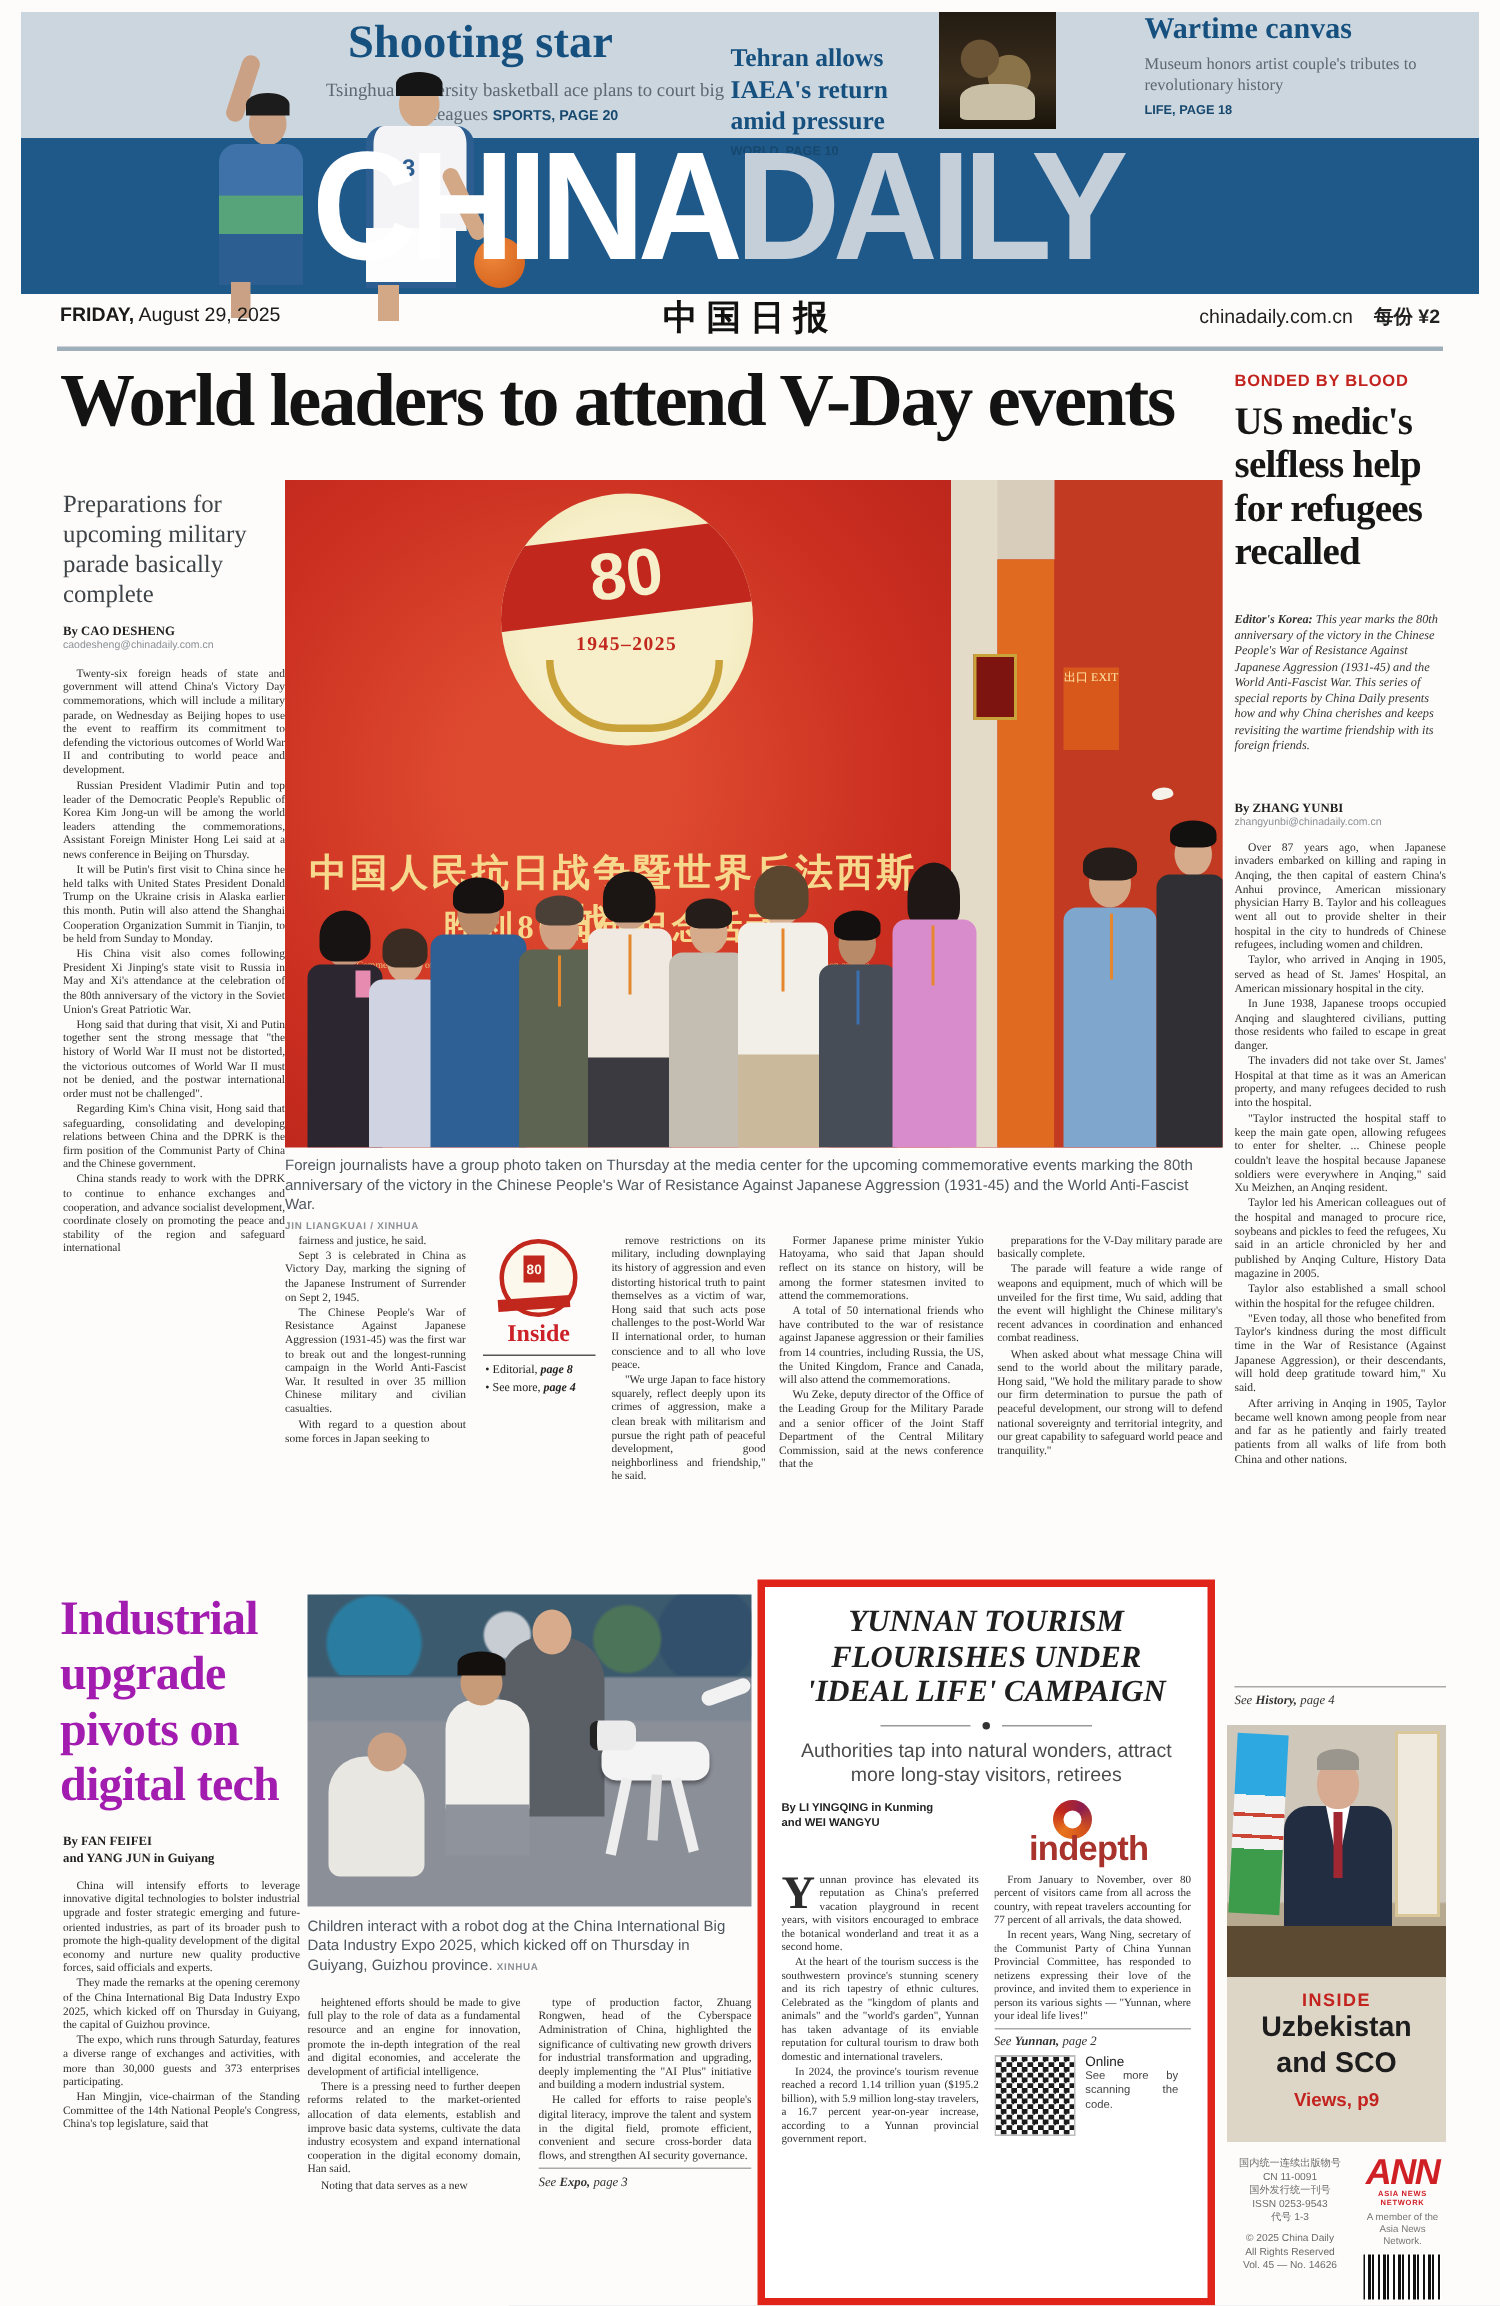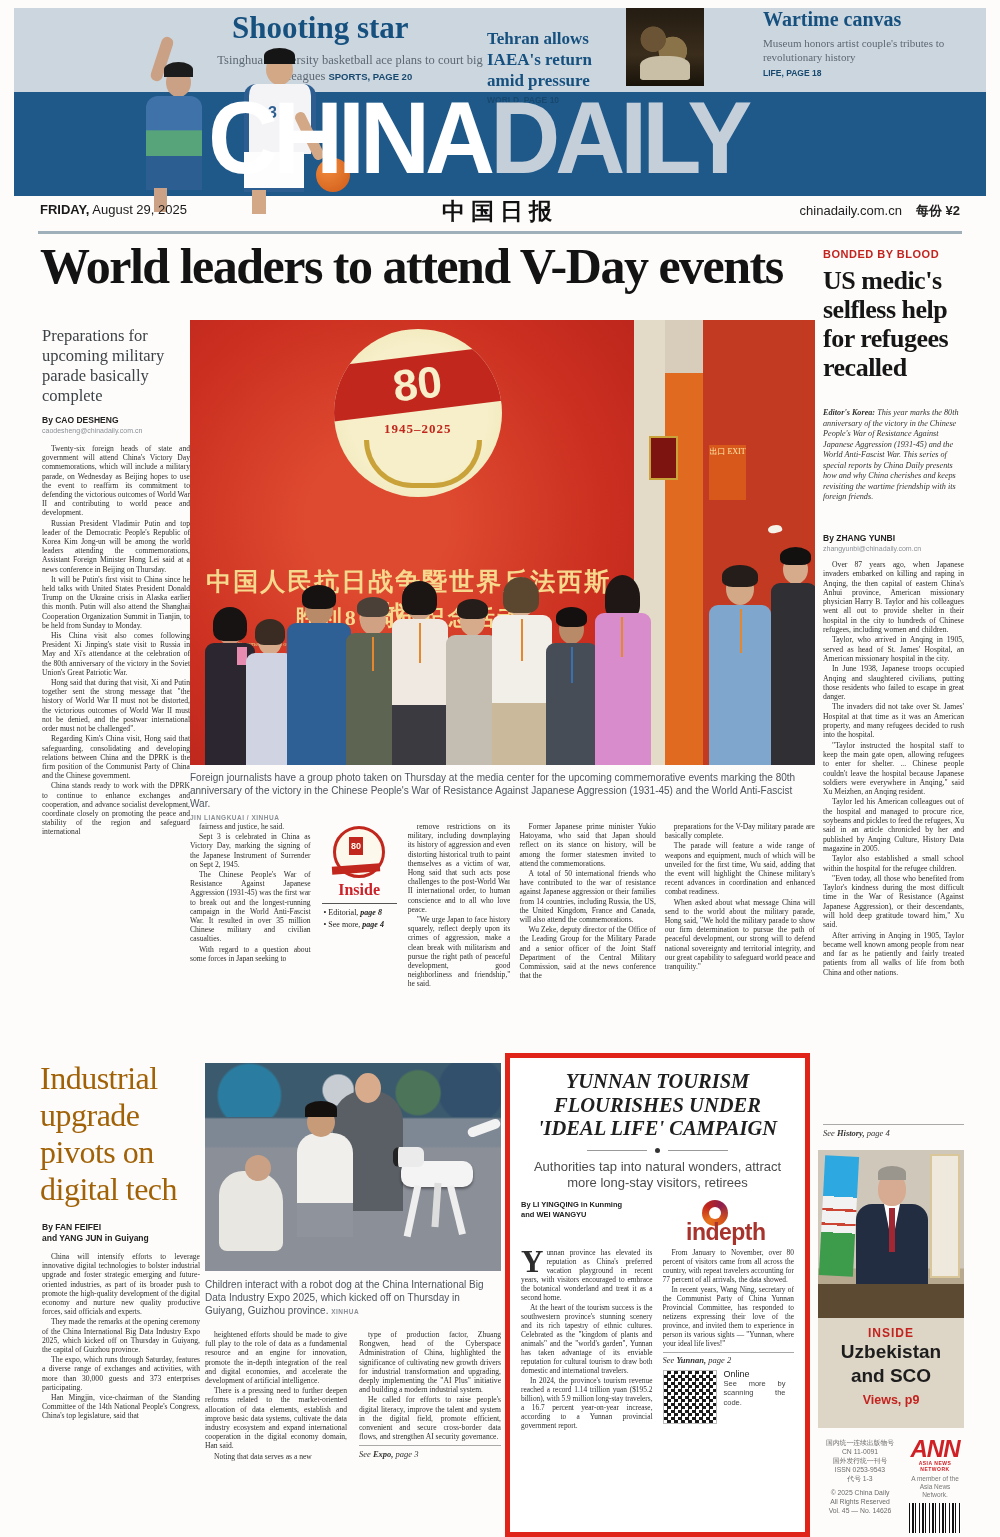--- a/index.html
+++ b/index.html
@@ -32,21 +32,21 @@
   .t3-cloth{position:absolute;left:18%;bottom:8%;width:64%;height:30%;background:#c8bfa6;border-radius:40% 40% 10% 10%;}
   .t3-title{left:763px;top:8px;width:200px;font-weight:700;font-size:20px;color:#16507e;font-family:"Liberation Serif",serif;}
   .t3-sub{left:763px;top:36px;width:200px;font-size:11px;line-height:14px;color:#5c6873;}
   .t3-page{left:763px;top:68px;font-family:"Liberation Sans",sans-serif;font-size:8.5px;font-weight:700;color:#17486e;}
   
   .bball{left:28px;top:18px;width:310px;height:178px;}
   .fig-el{position:absolute;}
   
   .headline{left:40px;top:238px;width:780px;font-weight:700;font-size:50px;letter-spacing:-1.5px;color:#131313;line-height:56px;}
   .subhead{left:42px;top:326px;width:150px;font-size:16.5px;line-height:20px;color:#3e4347;}
-  .byline{font-family:Liberation Sans, sans-serif;font-weight:700;font-size:8.5px;color:#222;}
+  .byline{font-family:Liberation Serif, serif;font-weight:700;font-size:8.5px;color:#222;}
   .email{font-family:"Liberation Sans",sans-serif;font-size:7px;color:#8a9096;}
   .by1{left:42px;top:415px;}
   .em1{left:42px;top:427px;}
   .coltext{font-size:7.6px;line-height:9.2px;text-align:justify;color:#2d2d2d;}
   .coltext p{margin:0 0 1px 0;text-indent:9px;}
   .col1{left:42px;top:444px;width:148px;height:606px;overflow:hidden;}
   
   .photo-main{left:190px;top:320px;width:625px;height:445px;overflow:hidden;
       background:radial-gradient(circle at 30% 45%,#de4a30 0 14%,#cb2f20 45%,#b3201a 80%);}
   .pm-right-beige{position:absolute;left:71%;top:0;width:5%;height:100%;background:#e4dac8;}
@@ -88,21 +88,21 @@
   .kicker{left:823px;top:248px;font-family:"Liberation Sans",sans-serif;font-weight:700;font-size:11px;letter-spacing:.5px;color:#c3231f;}
   .medic-head{left:823px;top:266px;width:145px;font-weight:700;font-size:26px;line-height:29px;color:#161616;letter-spacing:-0.5px;}
   .medic-note{left:823px;top:408px;width:140px;font-size:8.2px;line-height:10.5px;font-style:italic;color:#333;}
   .medic-note b{font-style:italic;}
   .by2{left:823px;top:533px;} .em2{left:823px;top:545px;}
   .colmedic{left:823px;top:560px;width:141px;height:558px;overflow:hidden;font-size:7.7px;line-height:9.3px;}
   .jump{border-top:1px solid #a9a9a9;padding-top:3px;margin-top:4px;font-size:8.5px;font-style:italic;color:#333;}
   .jump b{font-style:italic;}
   .jump-medic{left:823px;top:1120px;width:141px;}
   
-  .ind-head{left:40px;top:1060px;width:170px;font-weight:400;font-size:32px;line-height:37px;color:#a16207;letter-spacing:-0.5px;}
+  .ind-head{left:40px;top:1060px;width:170px;font-weight:700;font-size:32px;line-height:37px;color:#a21caf;letter-spacing:-0.5px;}
   .by3a{left:42px;top:1222px;} .by3b{left:42px;top:1233px;}
   .colind{left:42px;top:1252px;width:158px;height:285px;overflow:hidden;}
   
   .photo-expo{left:205px;top:1063px;width:296px;height:208px;overflow:hidden;background:
       linear-gradient(180deg,#3c5a6e 0 26%,#7e8894 27% 40%,#8b8f98 41% 100%);}
   .pe-banner{position:absolute;left:0;top:0;width:100%;height:26%;background:
       radial-gradient(circle at 15% 60%,#2a7da0 0 12%,transparent 13%),
       radial-gradient(circle at 45% 50%,#c8cdd4 0 9%,transparent 10%),
       radial-gradient(circle at 72% 55%,#4c7458 0 10%,transparent 11%),
       radial-gradient(circle at 90% 50%,#32506b 0 12%,transparent 13%);}

